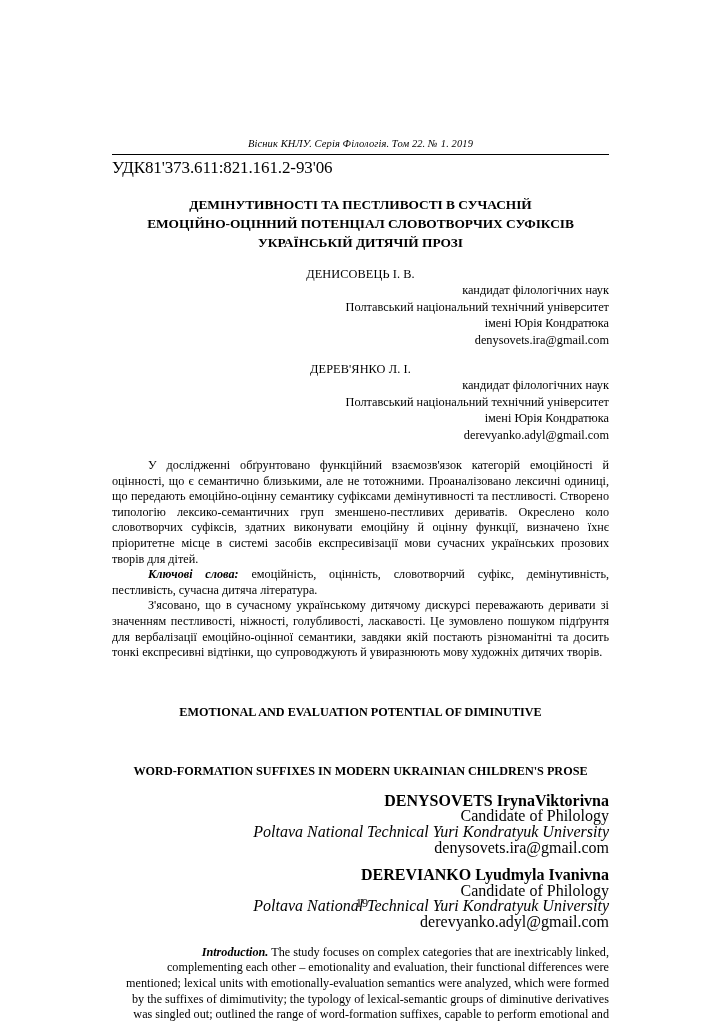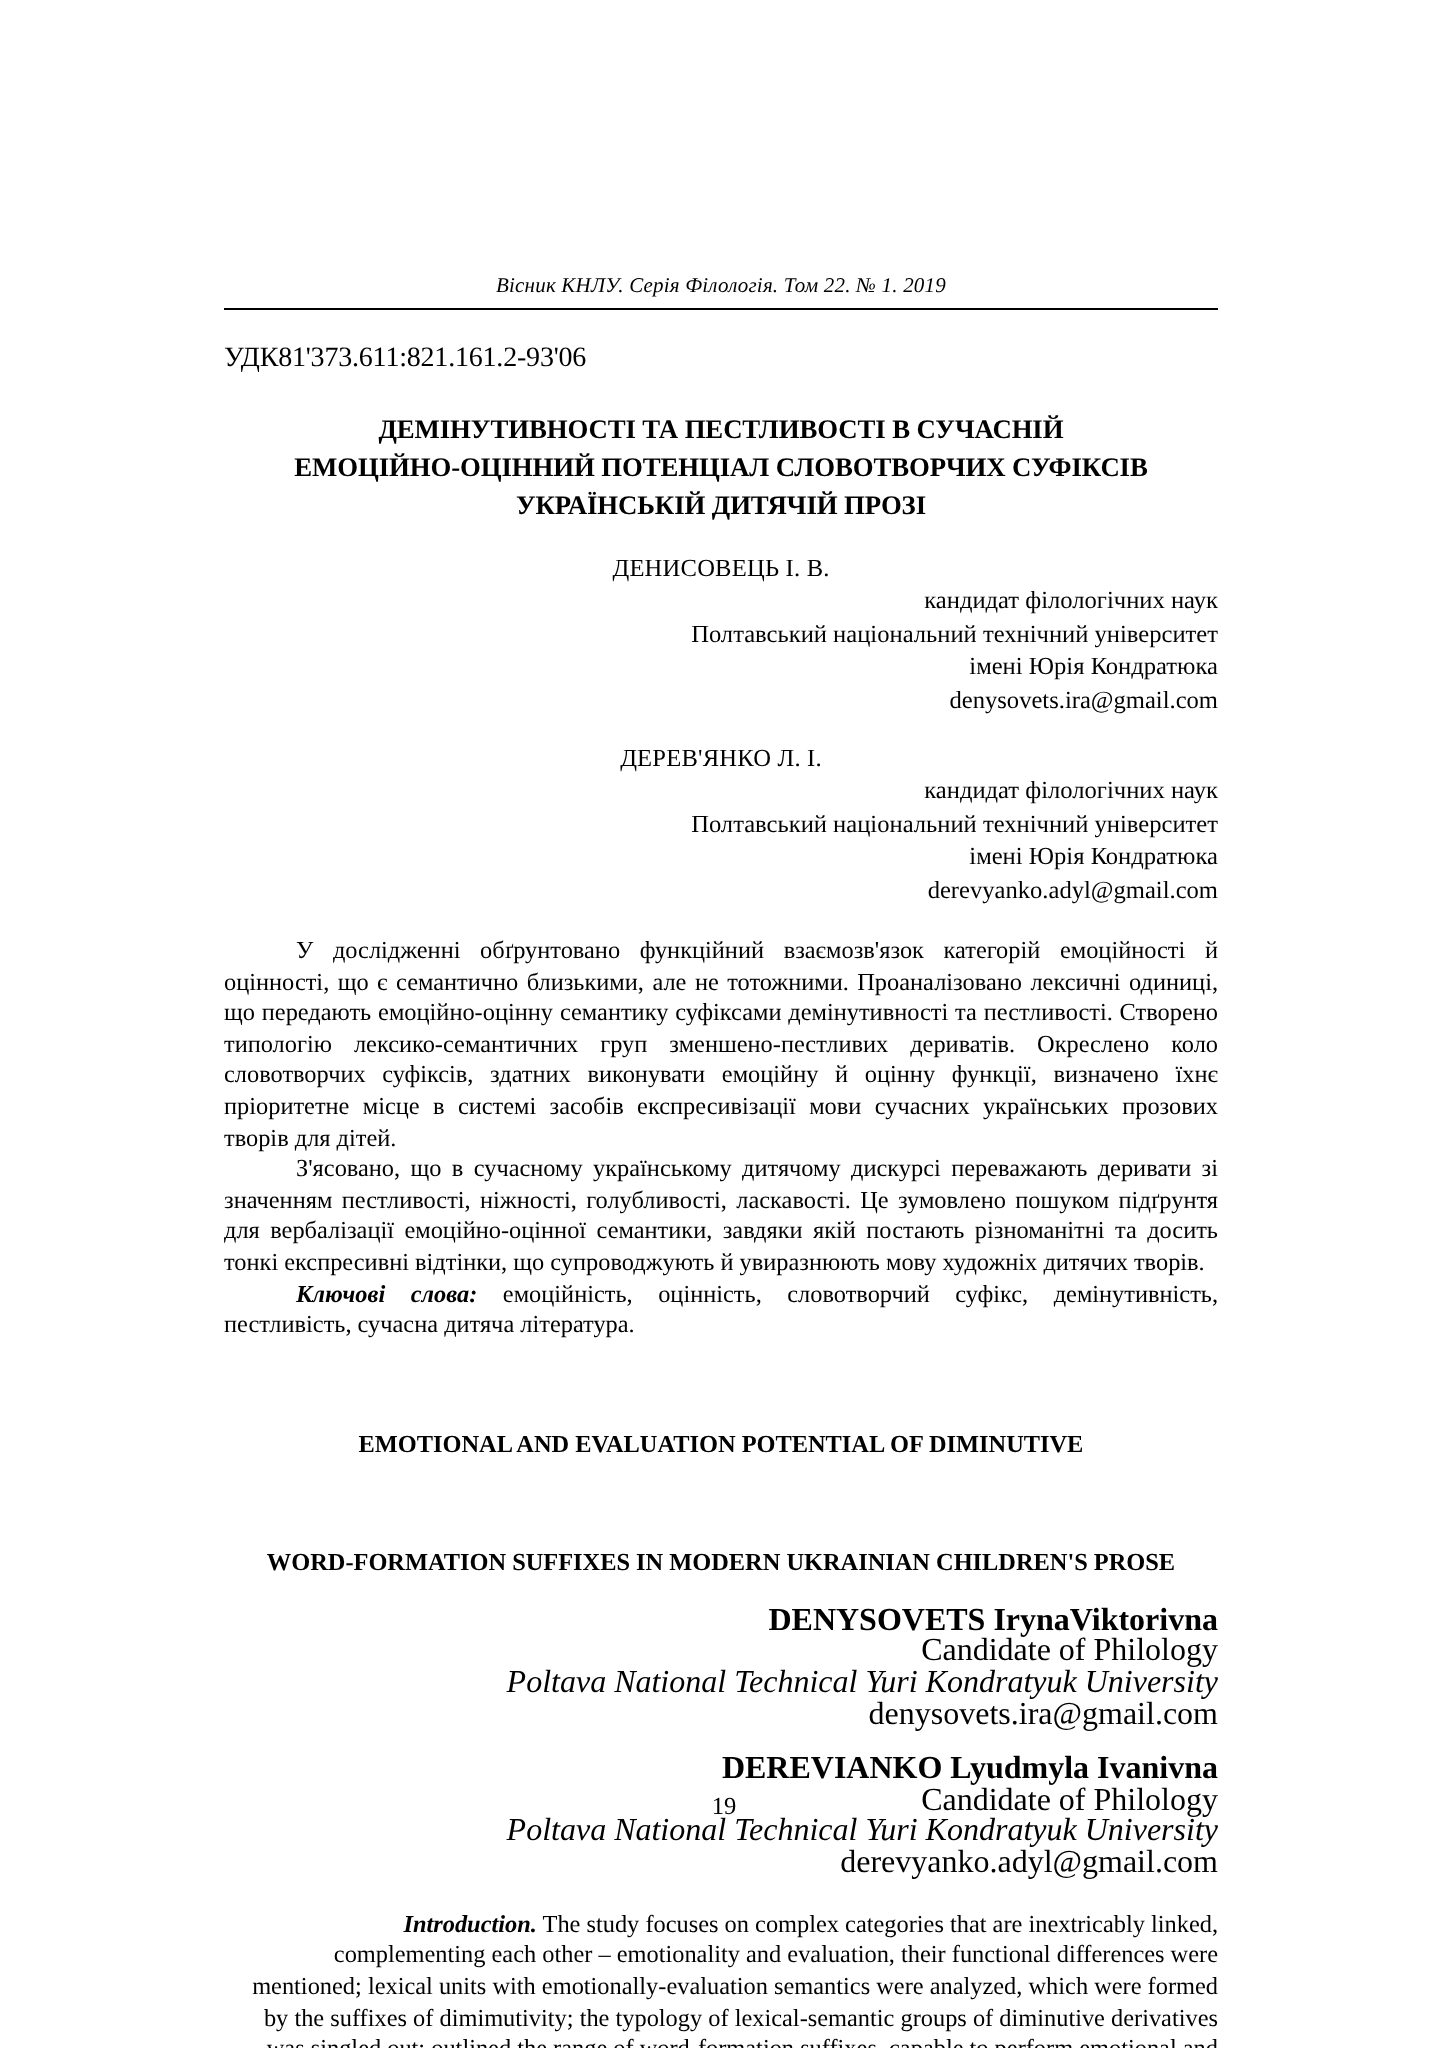--- a/index.html
+++ b/index.html
@@ -39,22 +39,22 @@
   }
   .rule {
     margin-top: 5px;
     border-top: 1.6px solid #000;
     width: 100%;
     height: 0;
   }
 
   
   .udc {
-    margin-top: 17px;
-    font-size: 14px;
+    margin-top: 3px;
+    font-size: 17px;
     text-align: left;
     letter-spacing: -0.1px;
   }
 
   
   .title-ua {
     margin-top: 17px;
     text-align: center;
     font-weight: bold;
     font-size: 13.4px;
@@ -177,22 +177,22 @@
       <div class="author-meta">
         <span class="ln">кандидат філологічних наук</span>
         <span class="ln it">Полтавський національний технічний університет</span>
         <span class="ln it">імені Юрія Кондратюка</span>
         <span class="ln">derevyanko.adyl@gmail.com</span>
       </div>
     </div>
 
     <div class="abstract-ua">
       <p>У дослідженні обґрунтовано функційний взаємозв'язок категорій емоційності й оцінності, що є семантично близькими, але не тотожними. Проаналізовано лексичні одиниці, що передають емоційно-оцінну семантику суфіксами демінутивності та пестливості. Створено типологію лексико-семантичних груп зменшено-пестливих дериватів. Окреслено коло словотворчих суфіксів, здатних виконувати емоційну й оцінну функції, визначено їхнє пріоритетне місце в системі засобів експресивізації мови сучасних українських прозових творів для дітей.</p>
+      <p><span class="kw-label">Ключові слова:</span><span> емоційність, оцінність, словотворчий суфікс, демінутивність, пестливість, сучасна дитяча література.</span></p>
       <p>З'ясовано, що в сучасному українському дитячому дискурсі переважають деривати зі значенням пестливості, ніжності, голубливості, ласкавості. Це зумовлено пошуком підґрунтя для вербалізації емоційно-оцінної семантики, завдяки якій постають різноманітні та досить тонкі експресивні відтінки, що супроводжують й увиразнюють мову художніх дитячих творів.</p>
-      <p><span class="kw-label">Ключові слова:</span><span> емоційність, оцінність, словотворчий суфікс, демінутивність, пестливість, сучасна дитяча література.</span></p>
     </div>
 
     <div class="title-en">
       <span class="tline">EMOTIONAL AND EVALUATION POTENTIAL OF DIMINUTIVE</span>
       <span class="tline">WORD-FORMATION SUFFIXES IN MODERN UKRAINIAN CHILDREN'S PROSE</span>
     </div>
 
     <div class="author-block-en">
       <span class="ln bold">DENYSOVETS IrynaViktorivna</span>
       <span class="ln">Candidate of Philology</span>

